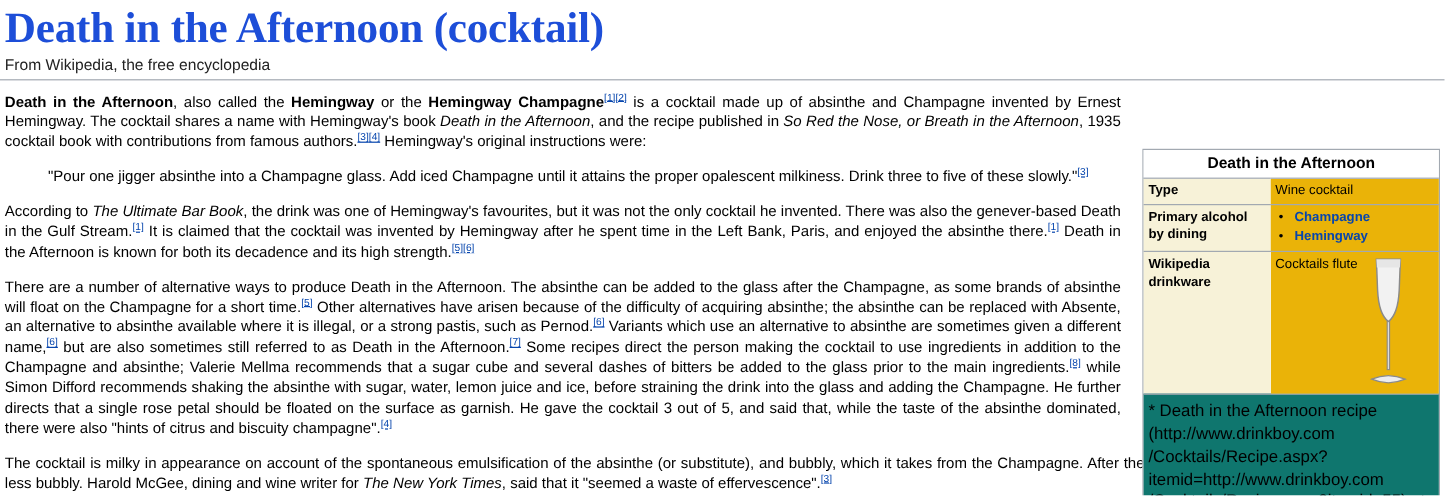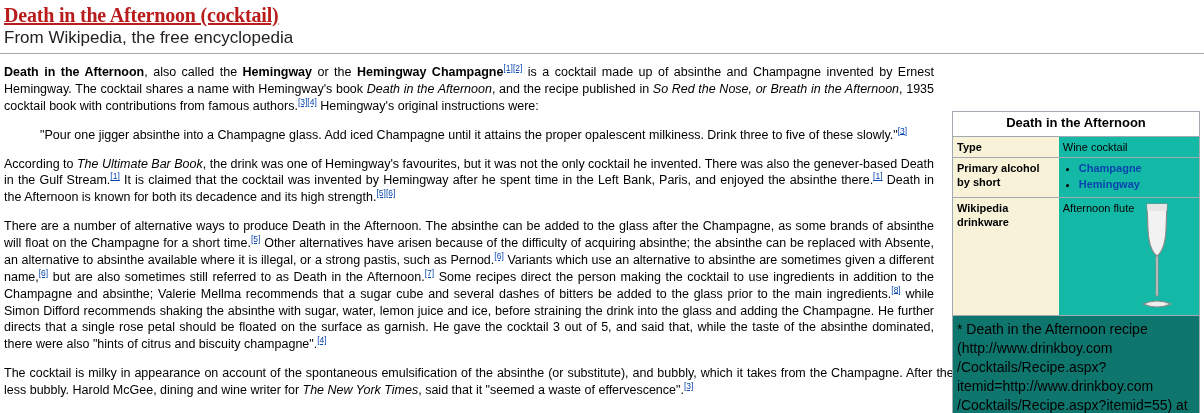--- a/index.html
+++ b/index.html
@@ -10,30 +10,29 @@
   }
   .page {
     position: relative;
     width: 1204px;
     height: 413px;
     overflow: hidden;
     background: #ffffff;
   }
   #title {
     font-family: "Liberation Serif", serif;
-    font-size: 20px;
+    font-size: 36px;
     font-weight: bold;
-    color: #b91c1c;
+    color: #1d4ed8;
     margin: 4px 0 0 4px;
     line-height: 1.1;
     letter-spacing: -0.2px;
-    text-decoration: underline;
   }
   #subtitle {
-    font-size: 17px;
+    font-size: 13px;
     color: #222222;
     margin: 2px 0 0 4px;
   }
   .rule {
     height: 1px;
     background: #a2a9b1;
     margin: 5px 0 0 0;
   }
   .body-wrap {
     position: relative;
@@ -93,21 +92,21 @@
     font-weight: normal;
     margin-left: 16px;
   }
   .ib-table th {
     width: 43%;
     background: #f7f2d8;
     font-weight: bold;
     color: #000000;
   }
   .ib-table td {
-    background: #14b8a6;
+    background: #eab308;
   }
   .ib-list { margin: 0; padding-left: 16px; }
   .ib-list li { margin: 0 0 2px 0; }
   .ib-flute-cell { position: relative; height: 118px; }
   .flute-wrap {
     position: absolute;
     right: 18px;
     top: 2px;
     width: 48px;
     height: 112px;
@@ -135,32 +134,32 @@
 
     <div class="infobox">
       <div class="ib-title">Death in the Afternoon</div>
       <table class="ib-table">
         <tbody>
             <tr>
           <th>Type</th>
           <td>Wine cocktail</td>
         </tr>
         <tr>
-          <th>Primary alcohol by short</th>
+          <th>Primary alcohol by dining</th>
           <td>
             <ul class="ib-list">
               <li><a class="lnk" href="#">Champagne</a></li>
               <li><a class="lnk" href="#">Hemingway</a></li>
             </ul>
           </td>
         </tr>
         <tr>
           <th>Wikipedia drinkware</th>
           <td class="ib-flute-cell">
-            <span>Afternoon flute</span>
+            <span>Cocktails flute</span>
             <span class="flute-wrap">
               <svg width="48" height="112" viewBox="0 0 48 112" xmlns="http://www.w3.org/2000/svg">
                 <path d="M14 4 L34 4 L33 30 Q32 50 24 56 Q16 50 15 30 Z" fill="#f2f2f2" stroke="#8a8a8a" stroke-width="1.2"></path>
                 <path d="M14 4 L34 4 L33.6 11 L14.4 11 Z" fill="#e6e6e6" stroke="none"></path>
                 <rect x="23" y="56" width="2" height="40" fill="#dcdcdc" stroke="#8a8a8a" stroke-width="0.9"></rect>
                 <path d="M10 104 Q24 98 38 104 Q24 110 10 104 Z" fill="#ededed" stroke="#8a8a8a" stroke-width="1.1"></path>
               </svg>
             </span>
           </td>
         </tr>

